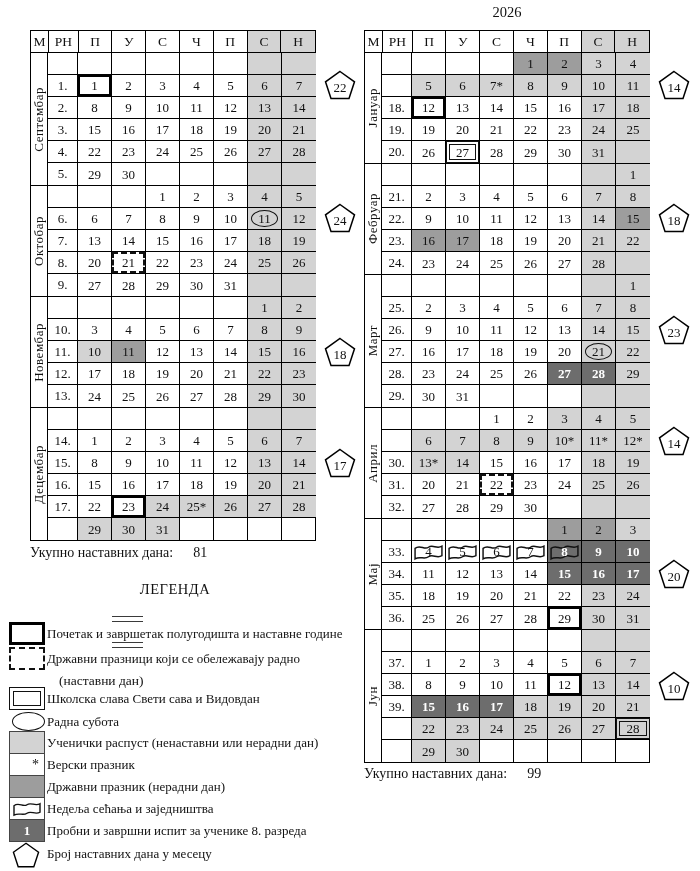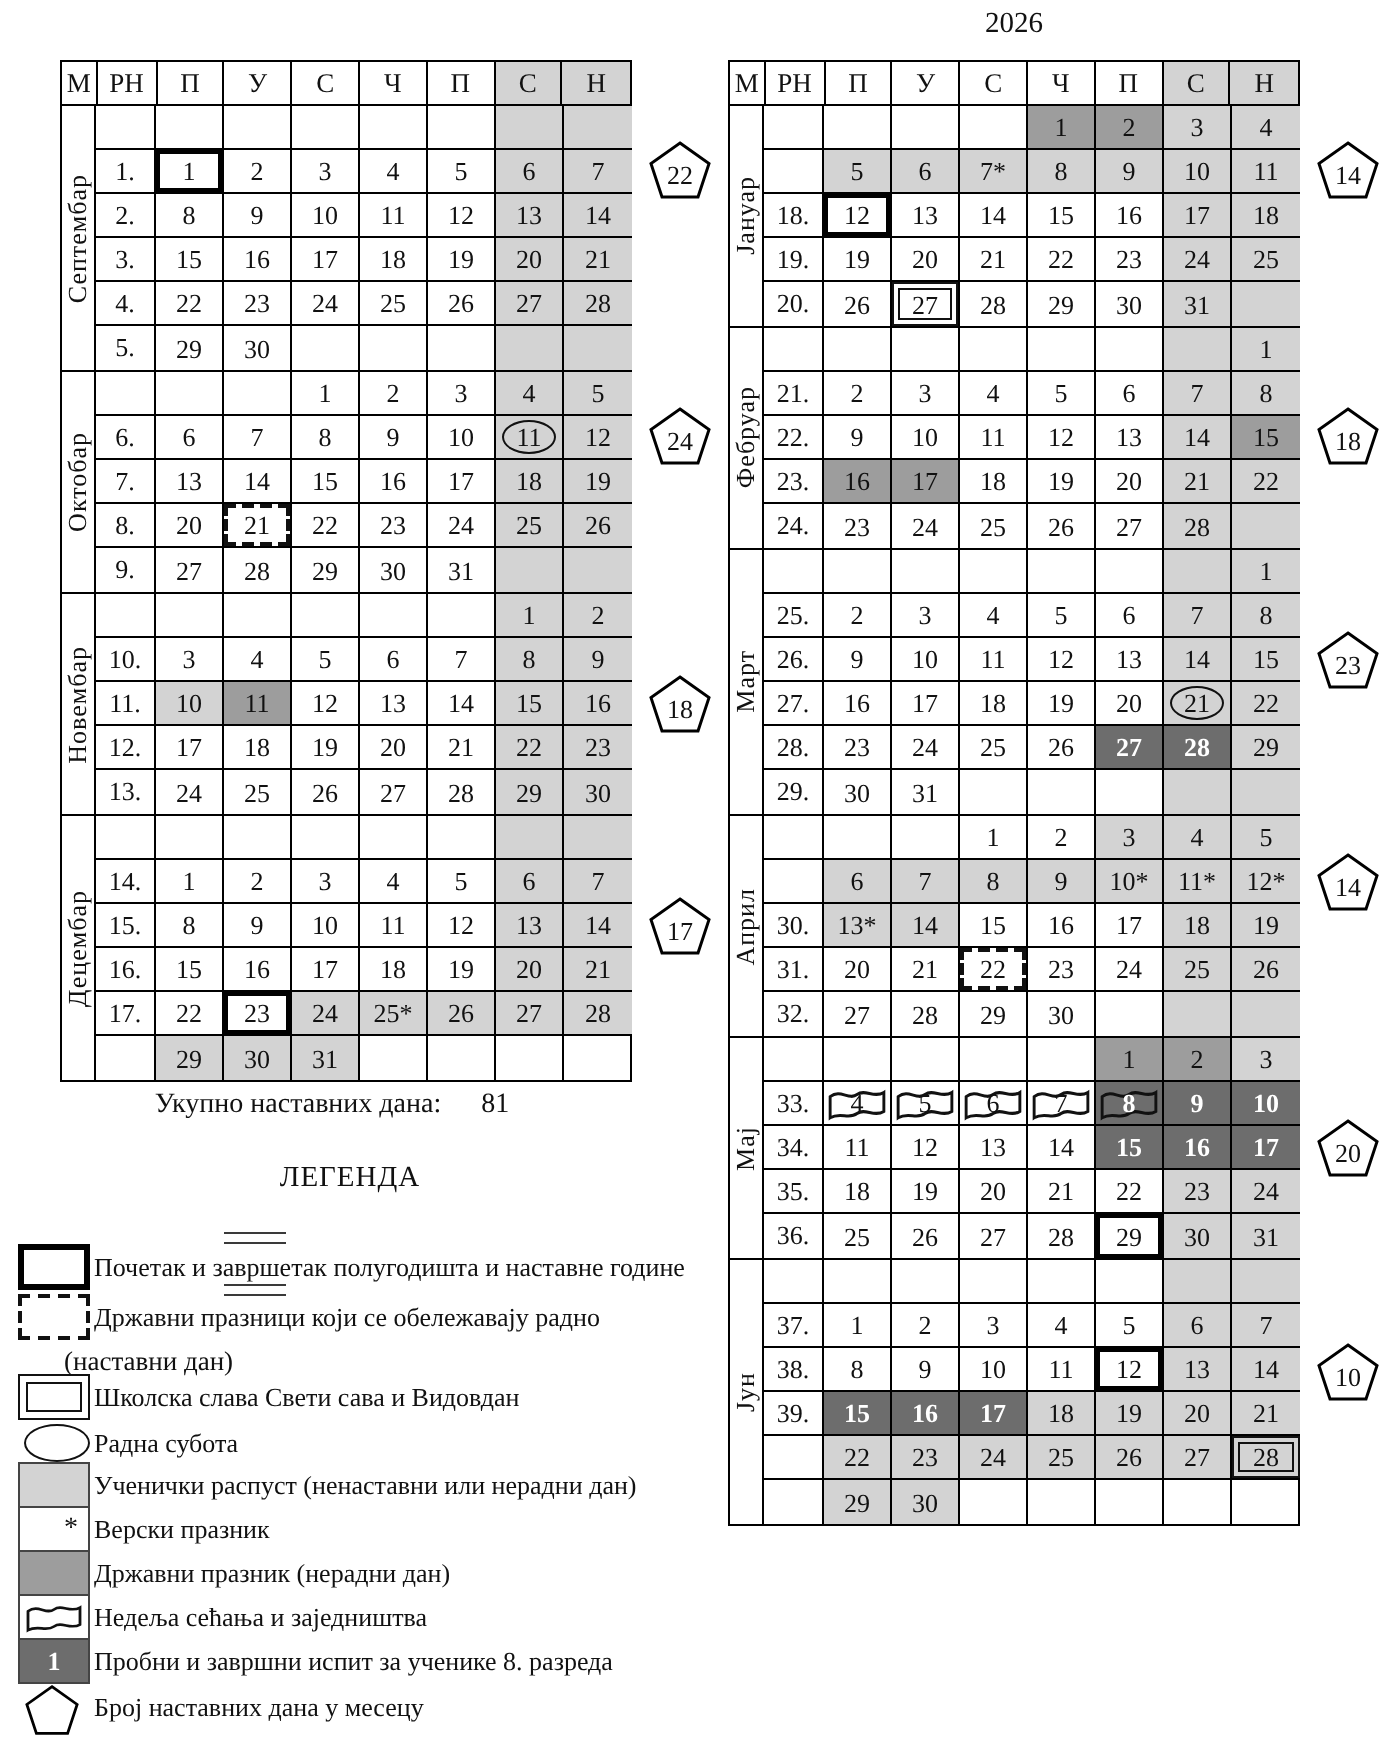--- a/index.html
+++ b/index.html
@@ -38,29 +38,29 @@
   .box-double::after{content:"";position:absolute;inset:3px;border:1.2px solid #111;z-index:1}
   .circled::after{content:"";position:absolute;left:3px;right:3px;top:2px;bottom:2px;border:1.4px solid #111;border-radius:50%;z-index:1}
 
   .flagwrap{position:absolute;left:1px;top:1px;width:31px;height:19px;z-index:1}
   .flagwrap svg{width:100%;height:100%;display:block}
 
   .badge{position:absolute;width:32px;height:30px}
   .badge svg{position:absolute;inset:0;width:100%;height:100%}
   .badge .bnum{position:absolute;inset:0;display:flex;align-items:center;justify-content:center;padding-top:5px;font-size:13px}
 
-  .total{position:absolute;text-align:center;font-size:14px}
+  .total{position:absolute;text-align:left;font-size:14px}
   .total .tval{margin-left:20px}
 
   .legend{position:absolute;left:0;top:0;width:350px;height:770px}
   .lg-title{position:absolute;top:581px;left:0;width:350px;text-align:center;font-size:14.5px;letter-spacing:.5px}
   .lg-row{position:absolute;left:0;height:23px}
   .lg-icon{position:absolute;left:9px;top:0;width:36px;height:23px}
   .lg-label{position:absolute;left:47px;top:0;line-height:23px;font-size:13px;white-space:nowrap}
-  .lg-sub{position:absolute;left:32px;font-size:13.5px;line-height:23px;white-space:nowrap}
+  .lg-sub{position:absolute;left:59px;font-size:13.5px;line-height:23px;white-space:nowrap}
   .lgi-bold{border:3.5px solid #000;background:#fff}
   .lgi-dashed{border:2.5px dashed #111;background:#fff}
   .lgi-double{border:1.2px solid #111;background:#fff}
   .lgi-double::after{content:"";position:absolute;inset:3px;border:1.2px solid #111}
   .lgi-oval{left:12px;top:2px;width:33px;height:19px;border:1.6px solid #111;border-radius:50%;background:#fff}
   .lgi-cell{border:1px solid #444}
   .lgi-star{display:flex;align-items:center;justify-content:flex-end;padding-right:5px;font-size:14px;background:#fff}
   .lgi-flag{display:flex;align-items:center;justify-content:center;background:#fff}
   .lgi-flag svg{width:30px;height:17px}
   .lgi-dark{display:flex;align-items:center;justify-content:center;color:#fff;font-weight:bold;font-size:13px}
@@ -1490,20 +1490,23 @@
               <span class="num"></span>
             </div>
           </div>
         </div>
       </div>
     </div>
 
   <div class="total" style="left:30px;top:545px;width:272px">
     <span>Укупно наставних дана:</span><span class="tval">81</span>
   </div>
+  <div class="total" style="left:364px;top:766px;width:316px">
+    <span>Укупно наставних дана:</span><span class="tval">99</span>
+  </div>
 
   <div class="legend">
     <div class="lg-title">ЛЕГЕНДА</div>
 
     <div class="dmark" style="top:616px"></div>
     <div class="dmark" style="top:642px"></div>
 
     <div class="lg-row" style="top:622px">
       <span class="lg-icon lgi-bold"></span>
       <span class="lg-label">Почетак и завршетак полугодишта и наставне године</span>

